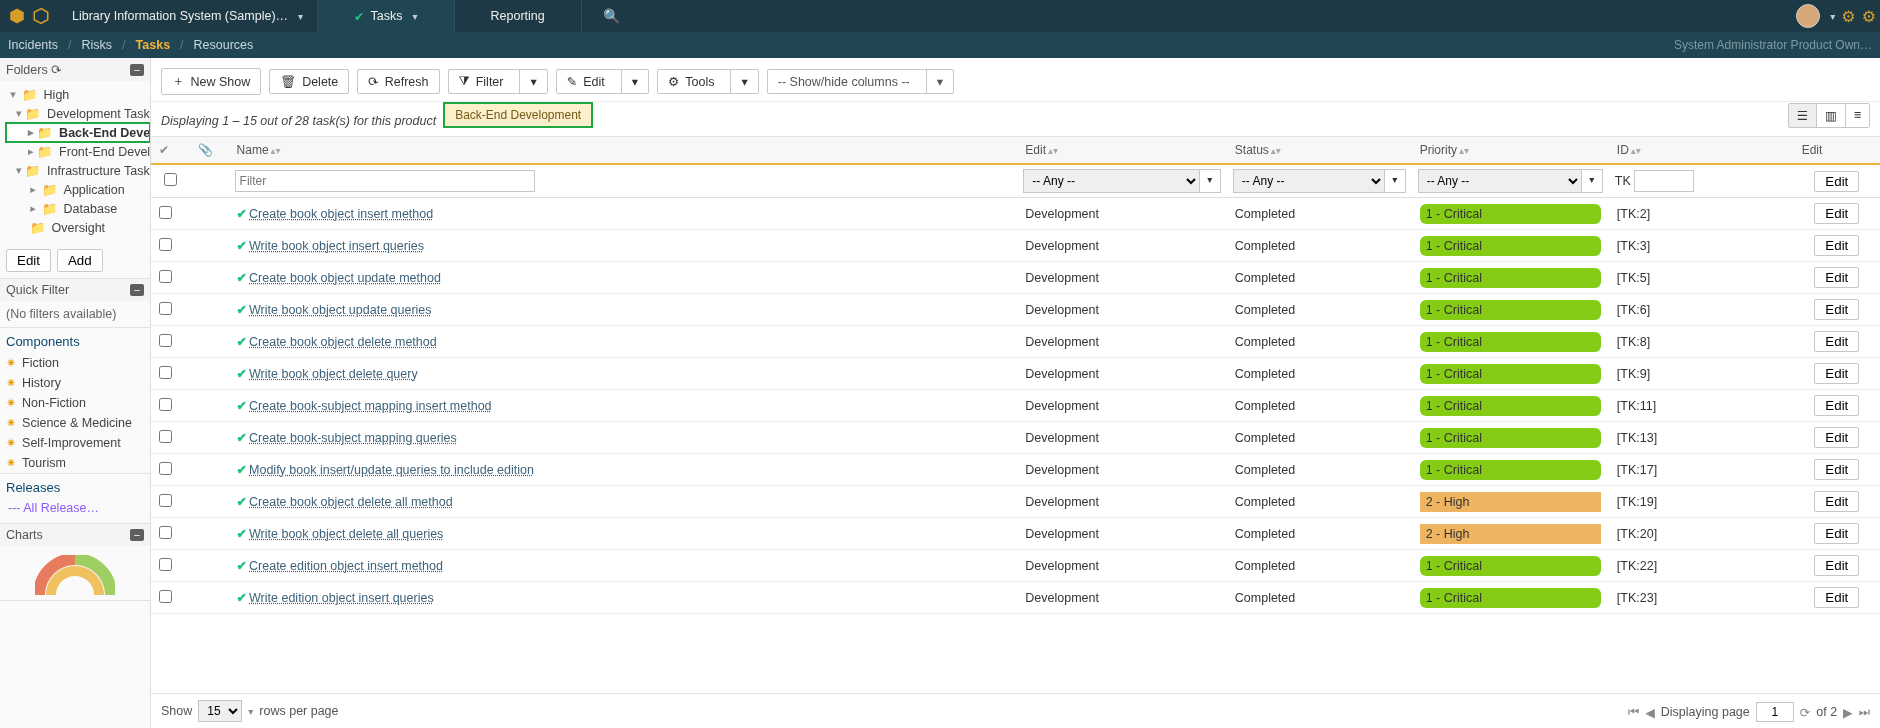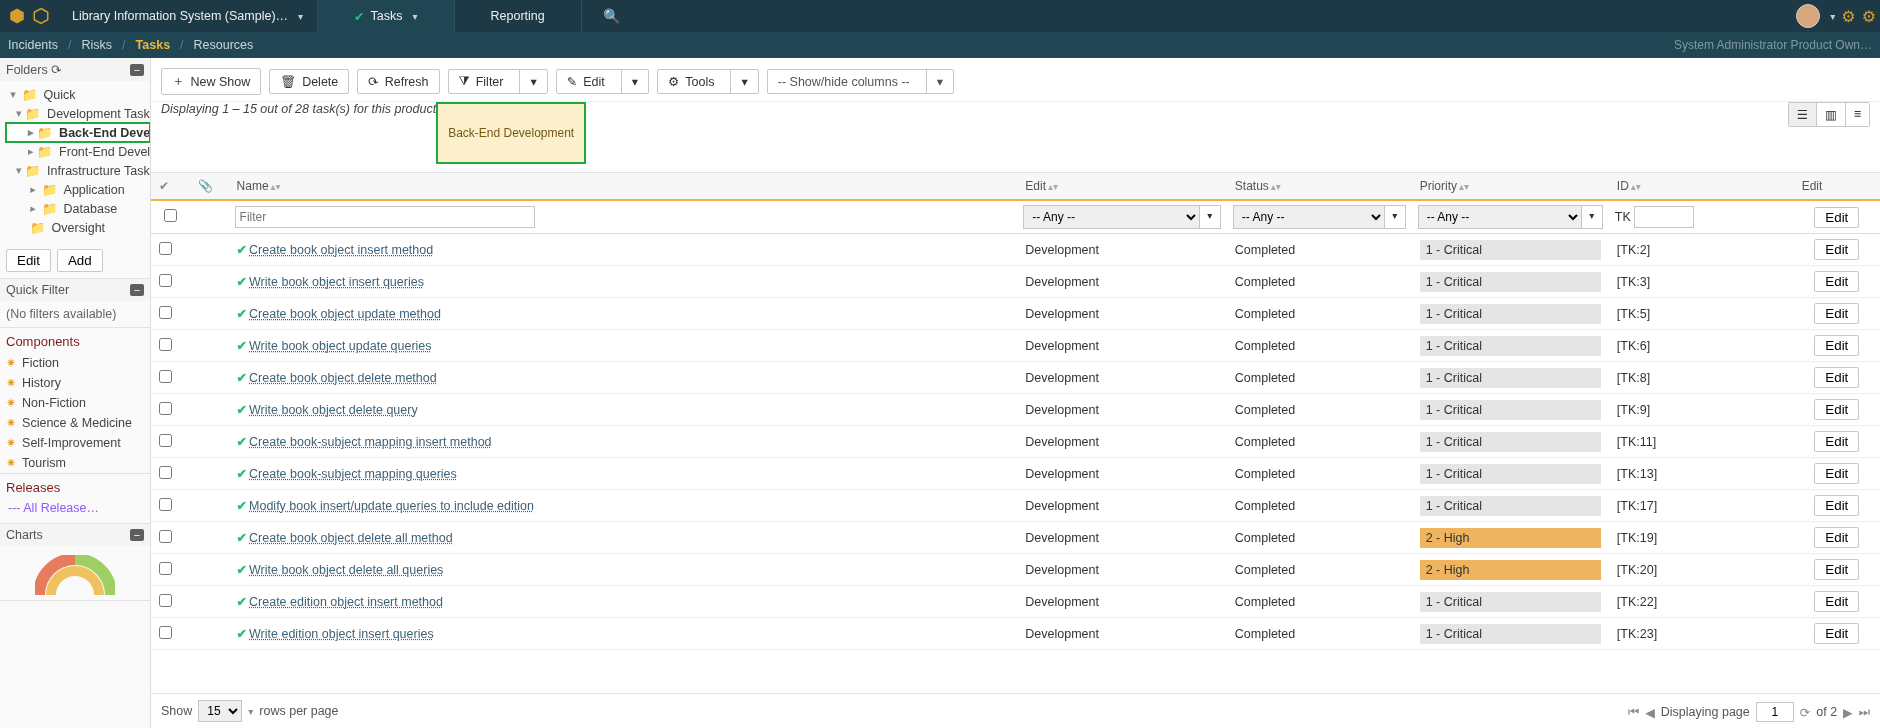--- a/index.html
+++ b/index.html
@@ -36,55 +36,55 @@
   .tree .node .exp::before{content:"▸"}
   .tree .node.open>.exp::before{content:"▾"}
   .tree .folder{color:#e2a83b;margin-right:2px;}
   .tree .lvl1{padding-left:10px}
   .tree .lvl2{padding-left:22px}
   .tree .node.selected{outline:2px solid #1fa83f;outline-offset:-1px;background:#fff;font-weight:600;color:#333}
   .sidecard .btns{display:flex;gap:6px;padding:6px;}
   .sidecard .btns button{padding:3px 10px;border:1px solid #c9c9c9;background:#fff;border-radius:2px;cursor:pointer;}
   .components .item{display:flex;align-items:center;gap:6px;padding:3px 6px;color:#444;}
   .components .item .dot{color:#e8a01b;font-size:12px;}
-  .sidecard h4{margin:0;padding:6px 6px 4px;font-weight:500;color:#7f1d1d;font-size:13px}
+  .sidecard h4{margin:0;padding:6px 6px 4px;font-weight:500;color:#0c4a6e;font-size:13px}
   .chart{height:50px;display:flex;justify-content:center;align-items:center;padding-top:4px;}
   .chart svg{width:80px;height:40px;}
   
   .main{flex:1;display:flex;flex-direction:column;min-width:0;}
   .toolbar{display:flex;align-items:center;gap:8px;padding:10px 10px 6px;border-bottom:1px solid #eee;}
   .btn{display:flex;align-items:center;gap:6px;padding:4px 10px;border:1px solid #c6c6c6;background:#fff;border-radius:2px;cursor:pointer;color:#333;}
   .btn.split{padding:0}
   .btn.split>span{padding:4px 10px;display:flex;align-items:center;gap:6px;}
   .btn.split>span:last-child{border-left:1px solid #c6c6c6}
   .toolbar .hide-cols{min-width:152px;color:#555}
-  .summary{display:flex;align-items:flex-start;gap:0;padding:0 10px 8px;}
+  .summary{display:flex;align-items:flex-end;gap:7px;padding:0 10px 8px;}
   .summary .text{color:#444;font-style:italic}
-  .summary .badge{border:2px solid #1fa83f;padding:22px 10px;background:#fcefcc;color:#735a18;font-size:12px;}
+  .summary .badge{border:2px solid #1fa83f;padding:4px 10px;background:#fcefcc;color:#735a18;font-size:12px;}
   .viewbtns{margin-left:auto;display:flex;gap:0;border:1px solid #c6c6c6;border-radius:2px;overflow:hidden}
   .viewbtns span{padding:4px 8px;border-left:1px solid #c6c6c6;cursor:pointer;background:#fff}
   .viewbtns span:first-child{border-left:none}
   .viewbtns span.active{background:#eee}
   
   .grid{flex:1;overflow:auto;border-top:1px solid #e2e2e2;}
   table{border-collapse:collapse;width:100%;min-width:1560px;}
   thead th{background:#f7f7f7;text-align:left;font-weight:500;color:#555;padding:6px 8px;border-bottom:2px solid #f0b43c;font-size:12px;white-space:nowrap}
   thead th .sort{color:#aaa;font-size:10px;margin-left:2px}
   .filterrow td{background:#fff;border-bottom:1px solid #ddd;padding:4px 6px;}
   .filterrow input,.filterrow select{width:100%;border:1px solid #c6c6c6;padding:3px 4px;font-size:12px;box-sizing:border-box;}
   .filterrow .selwrap{display:flex}
   .filterrow .selwrap select{flex:1}
   .filterrow .selwrap .drop{width:20px;border:1px solid #c6c6c6;border-left:none;text-align:center;line-height:20px;font-size:10px;}
   tbody td{padding:5px 8px;border-bottom:1px solid #eee;font-size:12.5px;vertical-align:middle;white-space:nowrap}
   .cb{width:16px}
   .cb input{margin:0}
   .task-check{color:#26c281;font-weight:bold;margin-right:2px;}
   .task-name a{color:#3e6178;text-decoration:underline dotted;}
   .prio{color:#333;padding:3px 6px;display:block}
-  .prio.crit{background:#e5e5e5;}
+  .prio.crit{background:#84cc16;border-radius:6px;}
   .prio.high{background:#efb45f;}
   .editcell{text-align:center}
   .editcell button{padding:2px 10px;border:1px solid #c6c6c6;background:#fff;border-radius:2px;cursor:pointer;}
   
   .pager{display:flex;align-items:flex-end;justify-content:space-between;padding:6px 10px;border-top:1px solid #e2e2e2;background:#fff;font-size:12.5px;color:#555;}
   .pager .left,.pager .right{display:flex;align-items:center;gap:6px}
   .pager select,.pager input{border:1px solid #c6c6c6;padding:2px 4px;font-size:12px}
   .pager .navicon{cursor:pointer;color:#888}
   .col-cb{width:28px}
   .col-attach{width:20px}
@@ -156,21 +156,21 @@
     <div class="sidecard">
       <div class="hdr">
         <span><span>Folders</span>
           <span class="refresh-ic">⟳</span></span>
         <span class="collapse">–</span>
       </div>
       <div class="tree">
         <div class="node open">
             <span class="exp"></span>
             <span class="folder">📁</span>
-            <span>Quick</span>
+            <span>High</span>
           </div>
         <div class="node open lvl1">
             <span class="exp"></span>
             <span class="folder">📁</span>
             <span>Development Tasks</span>
           </div>
         <div class="node lvl2 selected">
             <span class="exp"></span>
             <span class="folder">📁</span>
             <span>Back-End Develo…</span>

